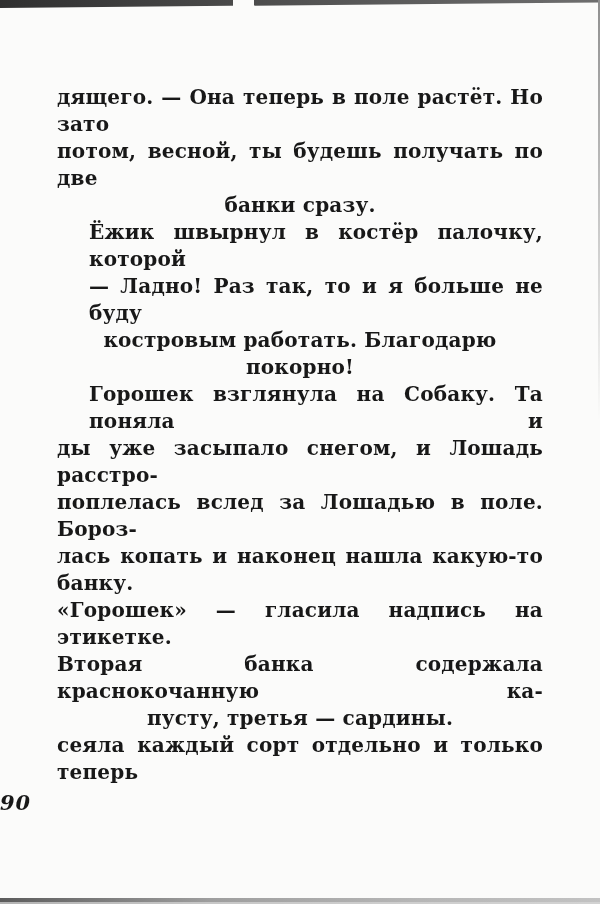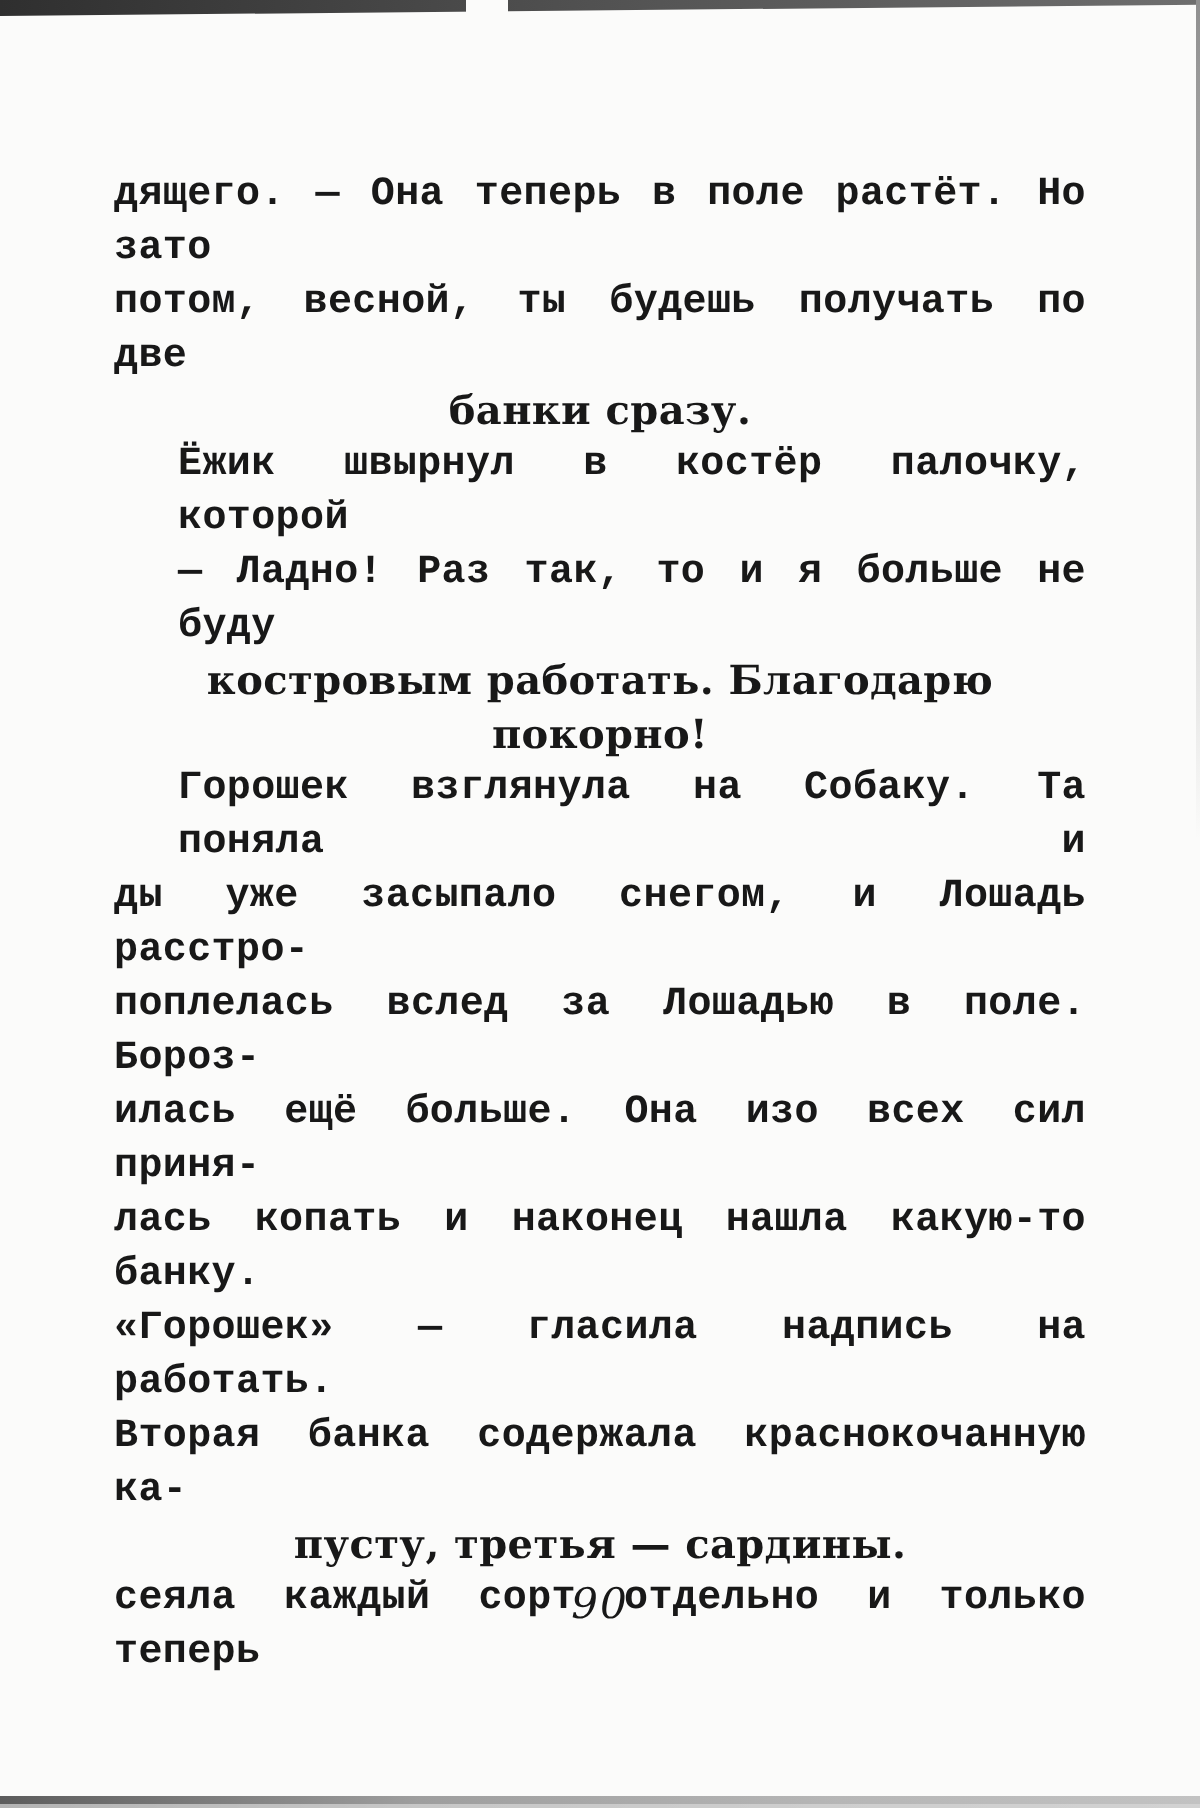--- a/index.html
+++ b/index.html
@@ -72,35 +72,34 @@
     line-height: 27px;
     letter-spacing: 0.2px;
   }
   .line {
     white-space: normal;
     text-align: center;
   }
   .line.just {
     text-align: justify;
     text-align-last: justify;
-    font-family: Liberation Mono, monospace;
   }
   .line.indent {
     padding-left: 32px;
   }
   .page-number {
     position: absolute;
     top: 790px;
     left: 0;
     width: 100%;
-    text-align: center;
+    text-align: left;
     color: var(--ink);
     font-size: 21px;
     font-style: italic;
-    font-weight: 400;
+    font-weight: 700;
     letter-spacing: 1px;
   }
 </style>
 </head>
 <body>
 
 <div class="scan-page">
   <div class="edge-top"></div>
   <div class="edge-top-notch"></div>
   <div class="edge-right"></div>
@@ -108,23 +107,22 @@
   <div class="text-block">
       <div class="line just">дящего. — Она теперь в поле растёт. Но зато</div>
       <div class="line just">потом, весной, ты будешь получать по две</div>
       <div class="line">банки сразу.</div>
       <div class="line indent just">Ёжик швырнул в костёр палочку, которой</div>
       <div class="line indent just">— Ладно! Раз так, то и я больше не буду</div>
       <div class="line">костровым работать. Благодарю покорно!</div>
       <div class="line indent just">Горошек взглянула на Собаку. Та поняла и</div>
       <div class="line just">ды уже засыпало снегом, и Лошадь расстро-</div>
       <div class="line just">поплелась вслед за Лошадью в поле. Бороз-</div>
-      <div class="line just">илась ещё больше. Она изо всех сил приня-</div>
       <div class="line just">лась копать и наконец нашла какую-то банку.</div>
-      <div class="line just">«Горошек» — гласила надпись на работать.</div>
+      <div class="line just">«Горошек» — гласила надпись на этикетке.</div>
       <div class="line just">Вторая банка содержала краснокочанную ка-</div>
       <div class="line">пусту, третья — сардины.</div>
       <div class="line just">сеяла каждый сорт отдельно и только теперь</div>
     </div>
 
   <div class="page-number">90</div>
 
   <div class="edge-bottom"></div>
   <div class="edge-bottom-light"></div>
 </div>

